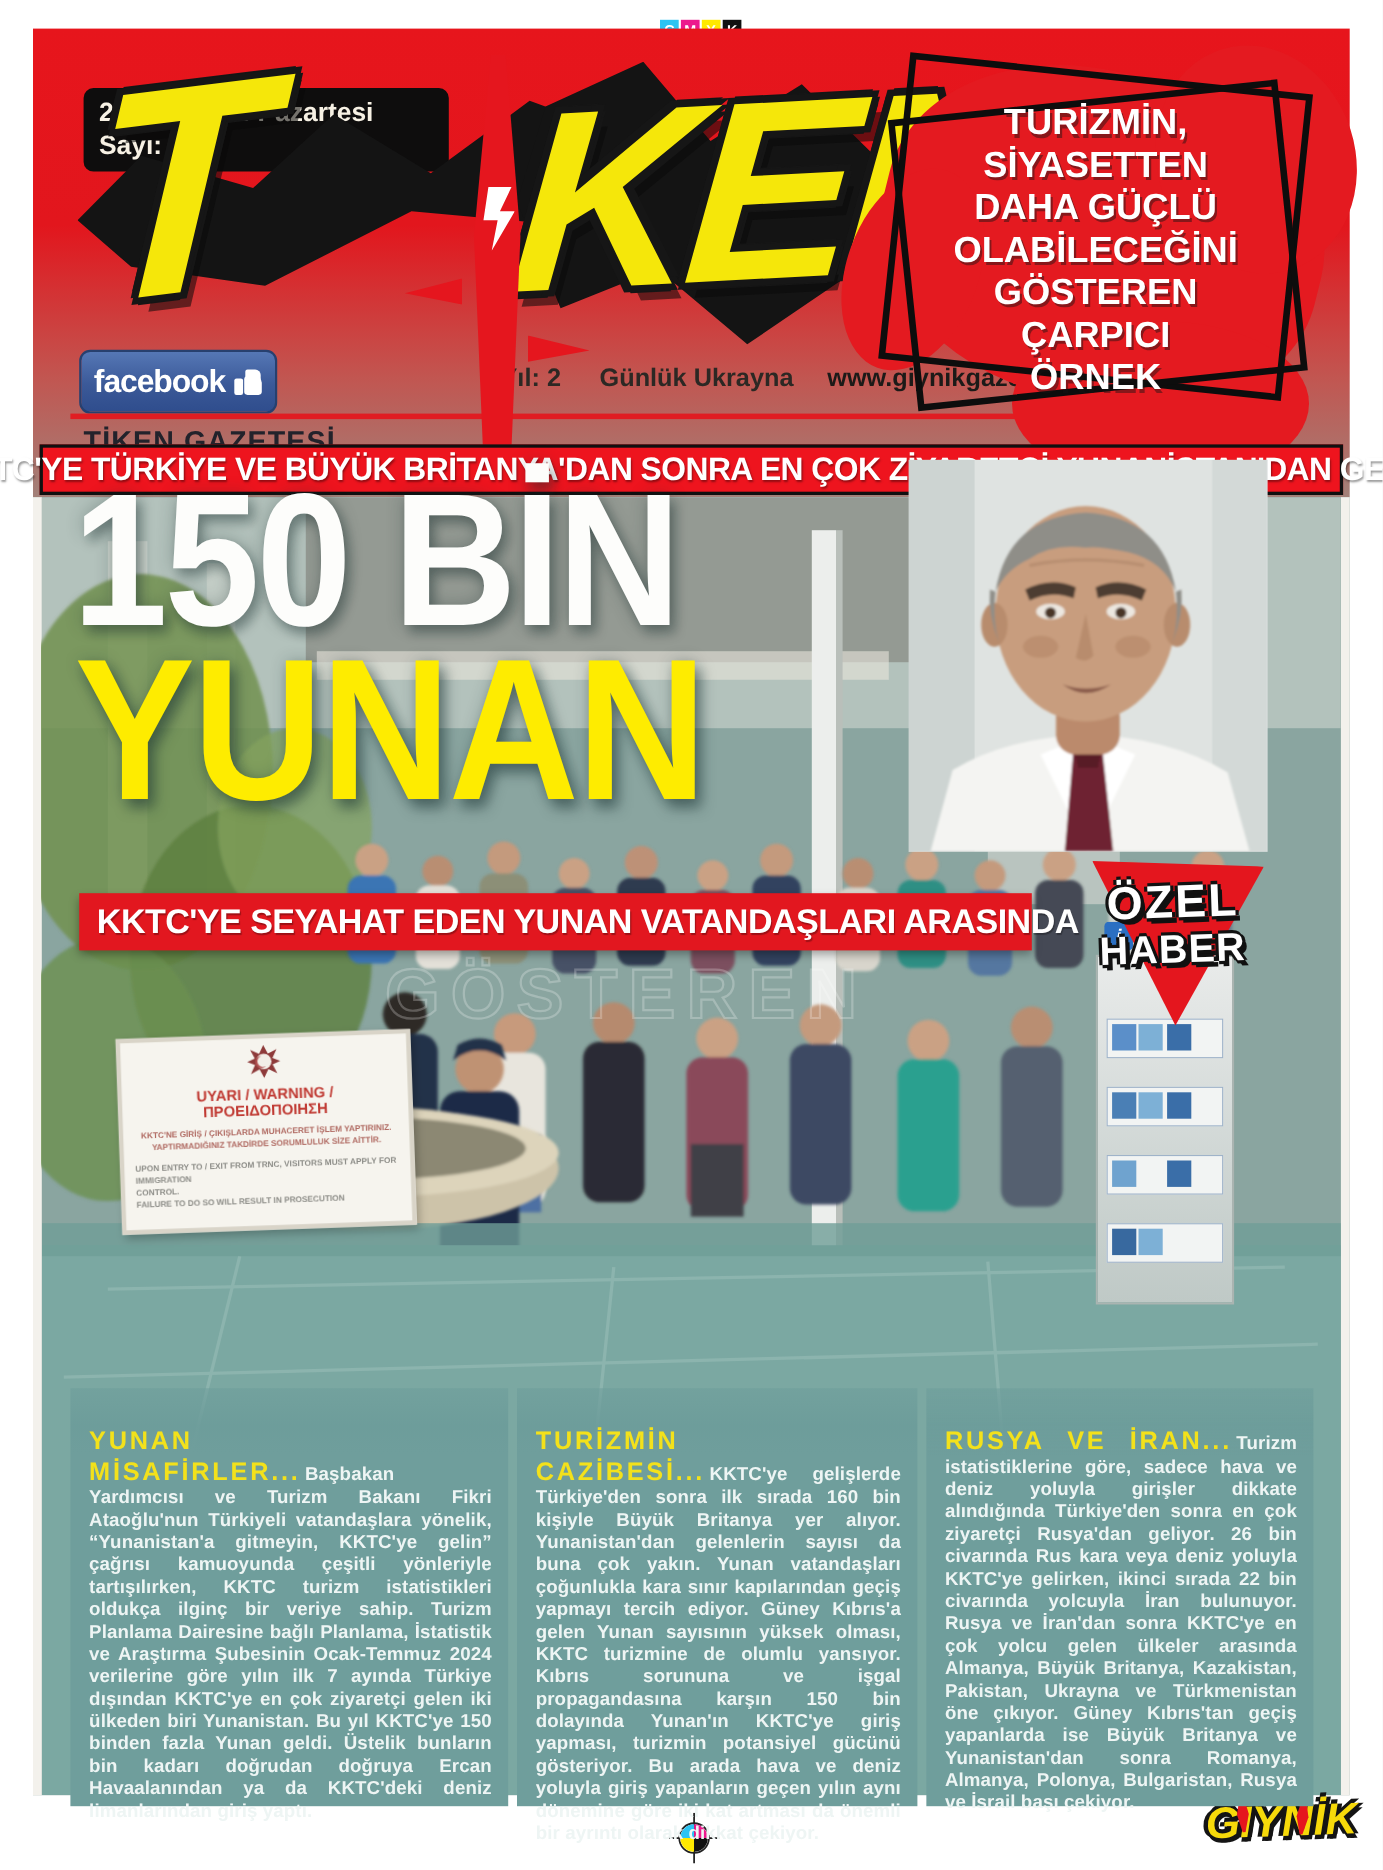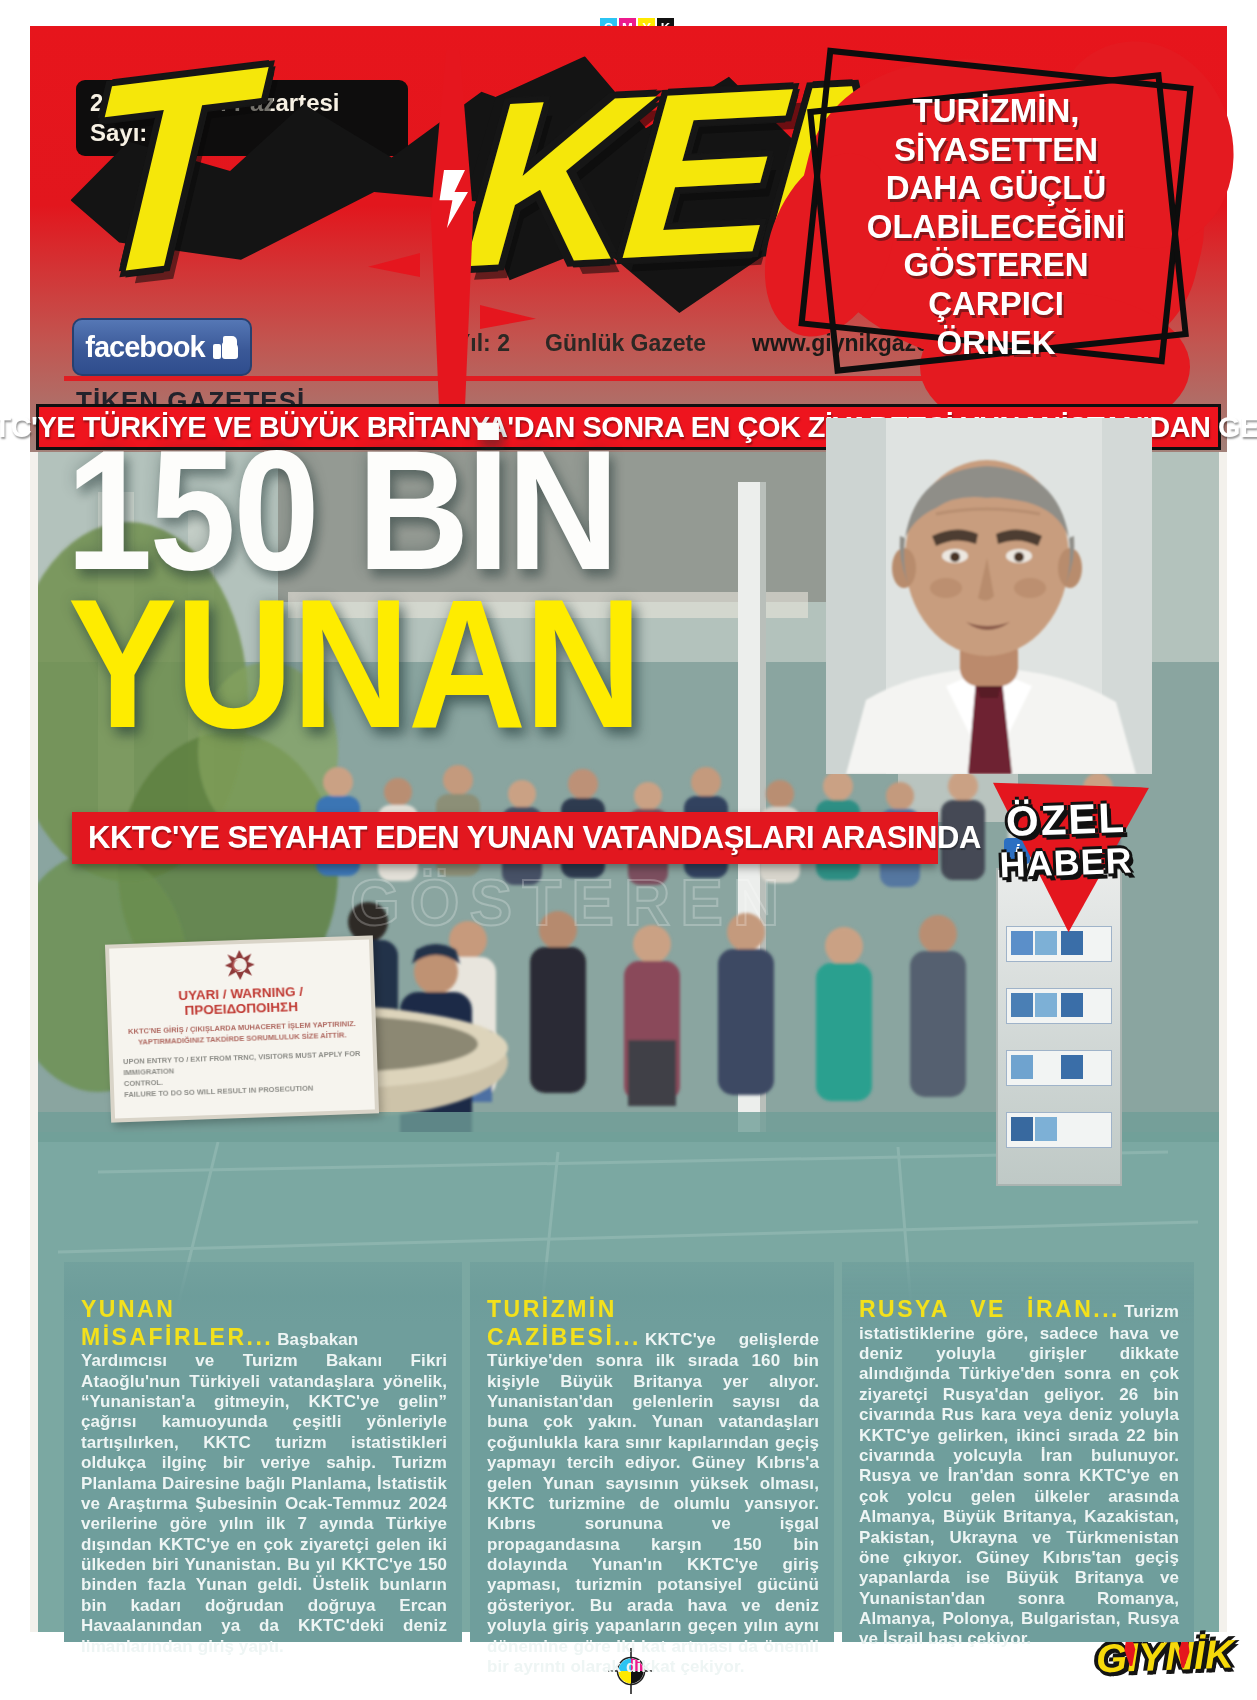--- a/index.html
+++ b/index.html
@@ -182,21 +182,21 @@
   <div class="abs notch"></div>
 
   <div class="abs fb">
     <span class="fb-word">facebook</span>
     <span class="thumb"></span>
   </div>
   <div class="abs gazette">TİKEN GAZETESİ</div>
   <div class="abs redline"></div>
 
   <div class="abs inforow yil">Yıl: 2</div>
-  <div class="abs inforow daily">Günlük Gazete</div>
+  <div class="abs inforow daily">Günlük Ukrayna</div>
   <div class="abs inforow site">www.giynikgazetesi.com</div>
 
   <div class="abs blob blob1"></div>
   <div class="abs blob blob2"></div>
   <div class="abs blob blob3"></div>
   <div class="abs blob blob4"></div>
   <div class="abs frame frame1"></div>
   <div class="abs frame frame2"></div>
   <div class="abs promo">TURİZMİN,
 SİYASETTEN

